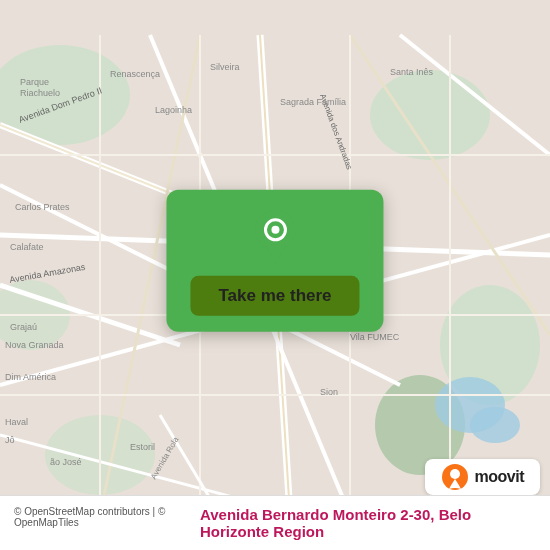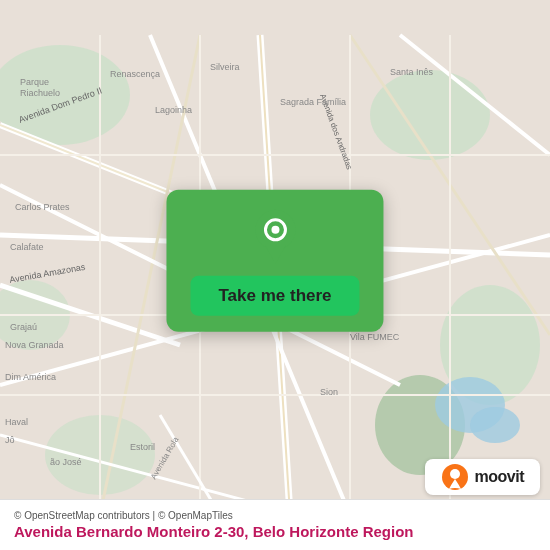--- a/index.html
+++ b/index.html
@@ -28,21 +28,21 @@
 
     
     #bottom-bar {
       position: absolute;
       bottom: 0;
       left: 0;
       width: 100%;
       background: #fff;
       padding: 10px 14px 10px 14px;
       display: flex;
-      flex-direction: column;
+      flex-direction: row;
       gap: 2px;
       border-top: 1px solid #ddd;
     }
 
     #attribution {
       font-size: 10px;
       color: #555;
     }
 
     #location-label {
@@ -72,21 +72,21 @@
       gap: 12px;
       box-shadow: 0 4px 16px rgba(0,0,0,0.25);
     }
 
     #pin-icon {
       width: 48px;
       height: 56px;
     }
 
     #take-me-there-btn {
-      background: #22c55e;
+      background: #4d7c0f;
       color: #222;
       border: none;
       border-radius: 8px;
       padding: 10px 28px;
       font-size: 17px;
       font-weight: 600;
       cursor: pointer;
       white-space: nowrap;
     }
 

